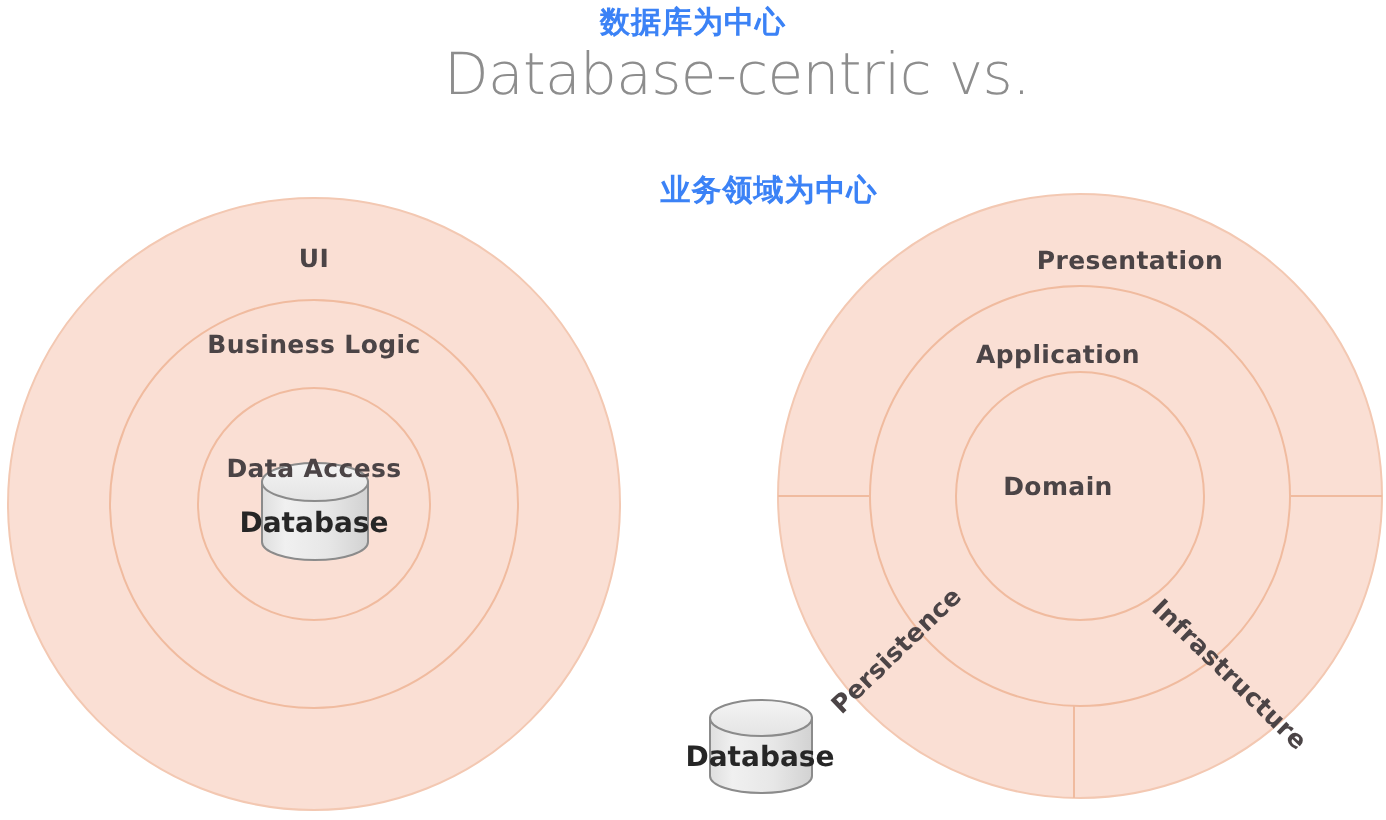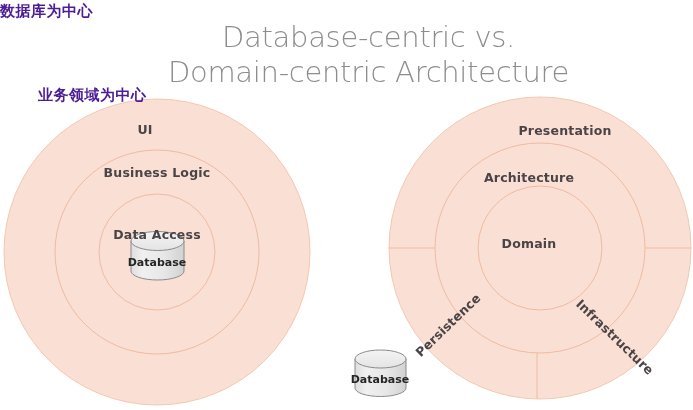--- a/index.html
+++ b/index.html
@@ -17,25 +17,25 @@
   #canvas {
     position: absolute;
     left: 0;
     top: 0;
     width: 693px;
     height: 410px;
   }
   .cn-label {
     position: absolute;
     width: 100%;
-    text-align: left;
+    text-align: center;
     font-family: "DejaVu Sans", "Liberation Sans", sans-serif;
     font-size: 15px;
     font-weight: 700;
-    color: #4c1d95;
+    color: #3b82f6;
     letter-spacing: 0.5px;
     white-space: nowrap;
   }
   #cn-top  { top: 2px;  }
   #cn-mid  { top: 86px; padding-left: 38px; }
 
   #title {
     position: absolute;
     left: 0;
     top: 20px;
@@ -59,21 +59,21 @@
     white-space: nowrap;
     transform: translate(-50%, -50%);
     letter-spacing: 0.2px;
   }
   .ring-label.rot-l { transform: translate(-50%, -50%) rotate(-44deg); }
   .ring-label.rot-r { transform: translate(-50%, -50%) rotate(44deg); }
 
   .db-text {
     position: absolute;
     font-family: "DejaVu Sans", "Liberation Sans", sans-serif;
-    font-size: 11px;
+    font-size: 14px;
     font-weight: 700;
     color: #262626;
     white-space: nowrap;
     transform: translate(-50%, -50%);
   }
 </style>
 </head>
 <body>
 
 <svg id="canvas" viewBox="0 0 693 410">
@@ -114,31 +114,30 @@
   <g>
     <path d="M355,359 L355,388 A25.5,8.5 0 0 0 406,388 L406,359 Z" fill="url(#cylBody)" stroke="#8b8b8b" stroke-width="1"></path>
     <ellipse cx="380.5" cy="359" rx="25.5" ry="9" fill="url(#cylTop)" stroke="#8b8b8b" stroke-width="1"></ellipse>
   </g>
 </svg>
 
 <div class="cn-label" id="cn-top">数据库为中心</div>
 
 <div id="title">
   <span class="ln">Database-centric vs.</span>
-  <span class="ln">Domain-centric Architecture</span>
 </div>
 
 <div class="cn-label" id="cn-mid">业务领域为中心</div>
 
-<div class="ring-label" style="left:145px; top:129px;">UI</div>
+<div class="ring-label" style="left:157px; top:129px;">UI</div>
 <div class="ring-label" style="left:157px; top:172px;">Business Logic</div>
 <div class="ring-label" style="left:157px; top:234px;">Data Access</div>
 
 <div class="db-text" style="left:157px; top:262px;">Database</div>
 
 <div class="ring-label" style="left:529px; top:130px;margin-left:36px;">Presentation</div>
-<div class="ring-label" style="left:529px; top:177px;">Architecture</div>
+<div class="ring-label" style="left:529px; top:177px;">Application</div>
 <div class="ring-label" style="left:529px; top:243px;">Domain</div>
 
 <div class="ring-label rot-l" style="left:448px; top:325px;">Persistence</div>
 <div class="ring-label rot-r" style="left:615px; top:337px;">Infrastructure</div>
 
 <div class="db-text" style="left:380px; top:379px;">Database</div>
 
 </body></html>

